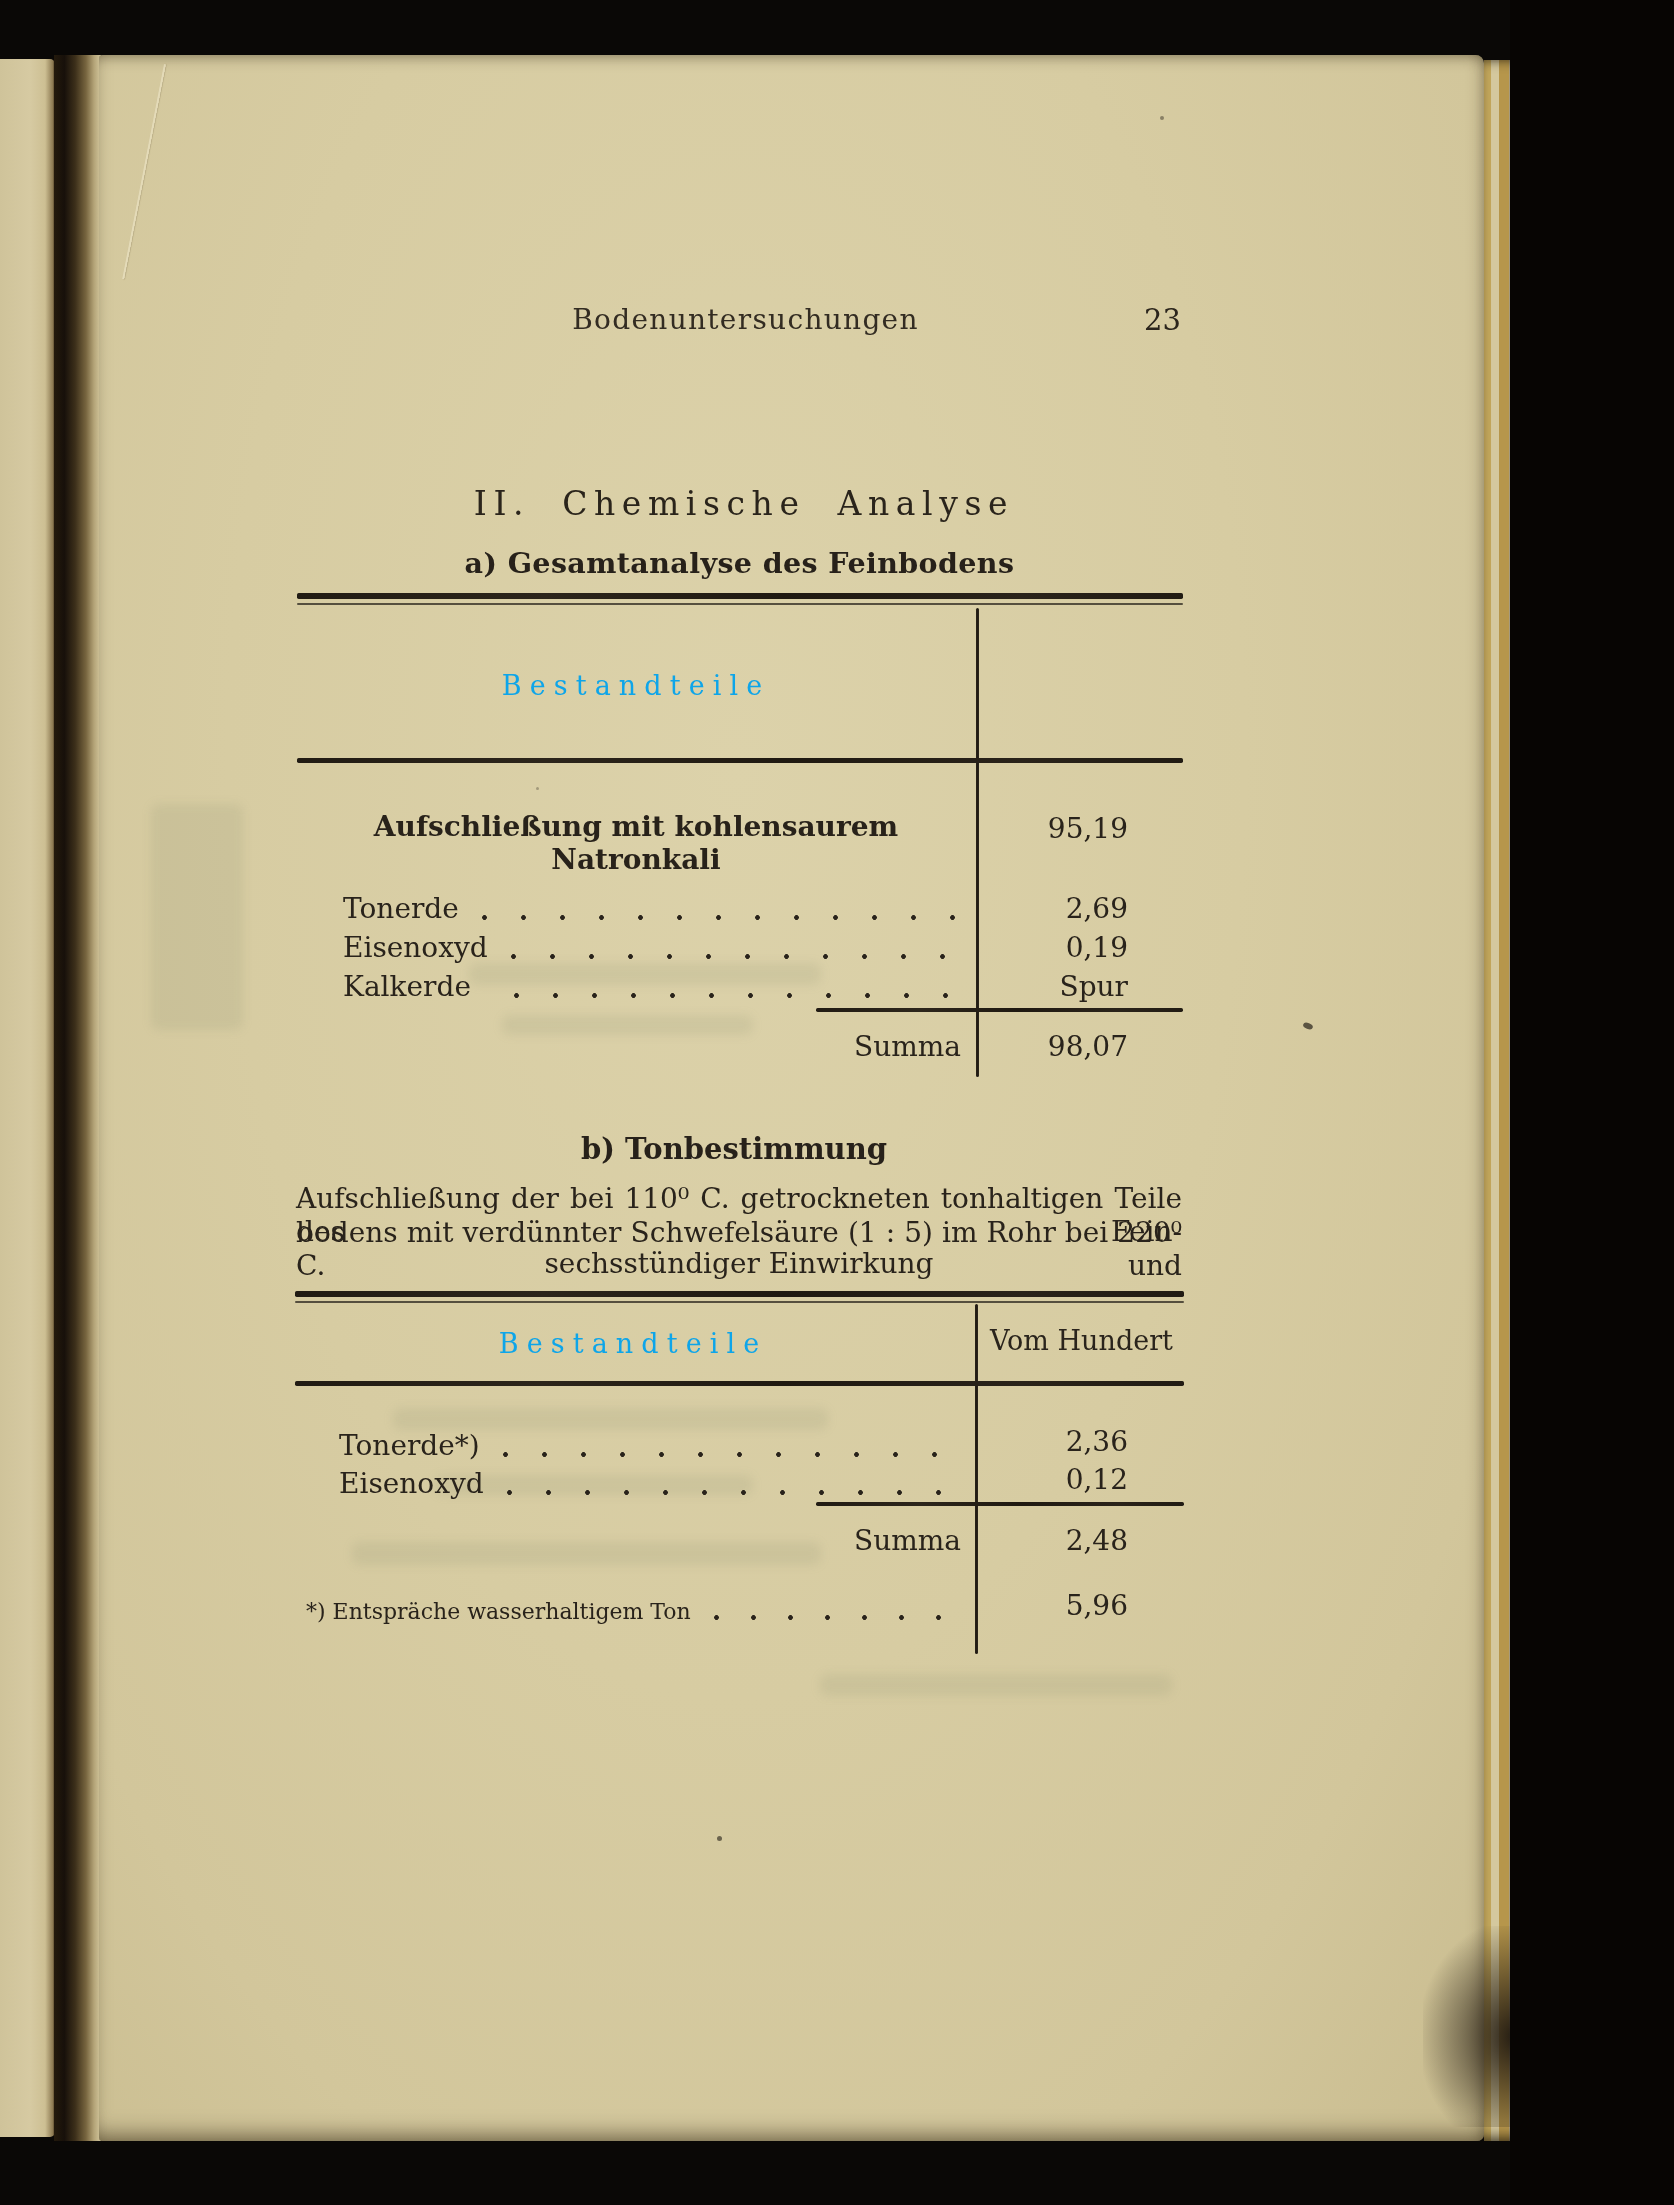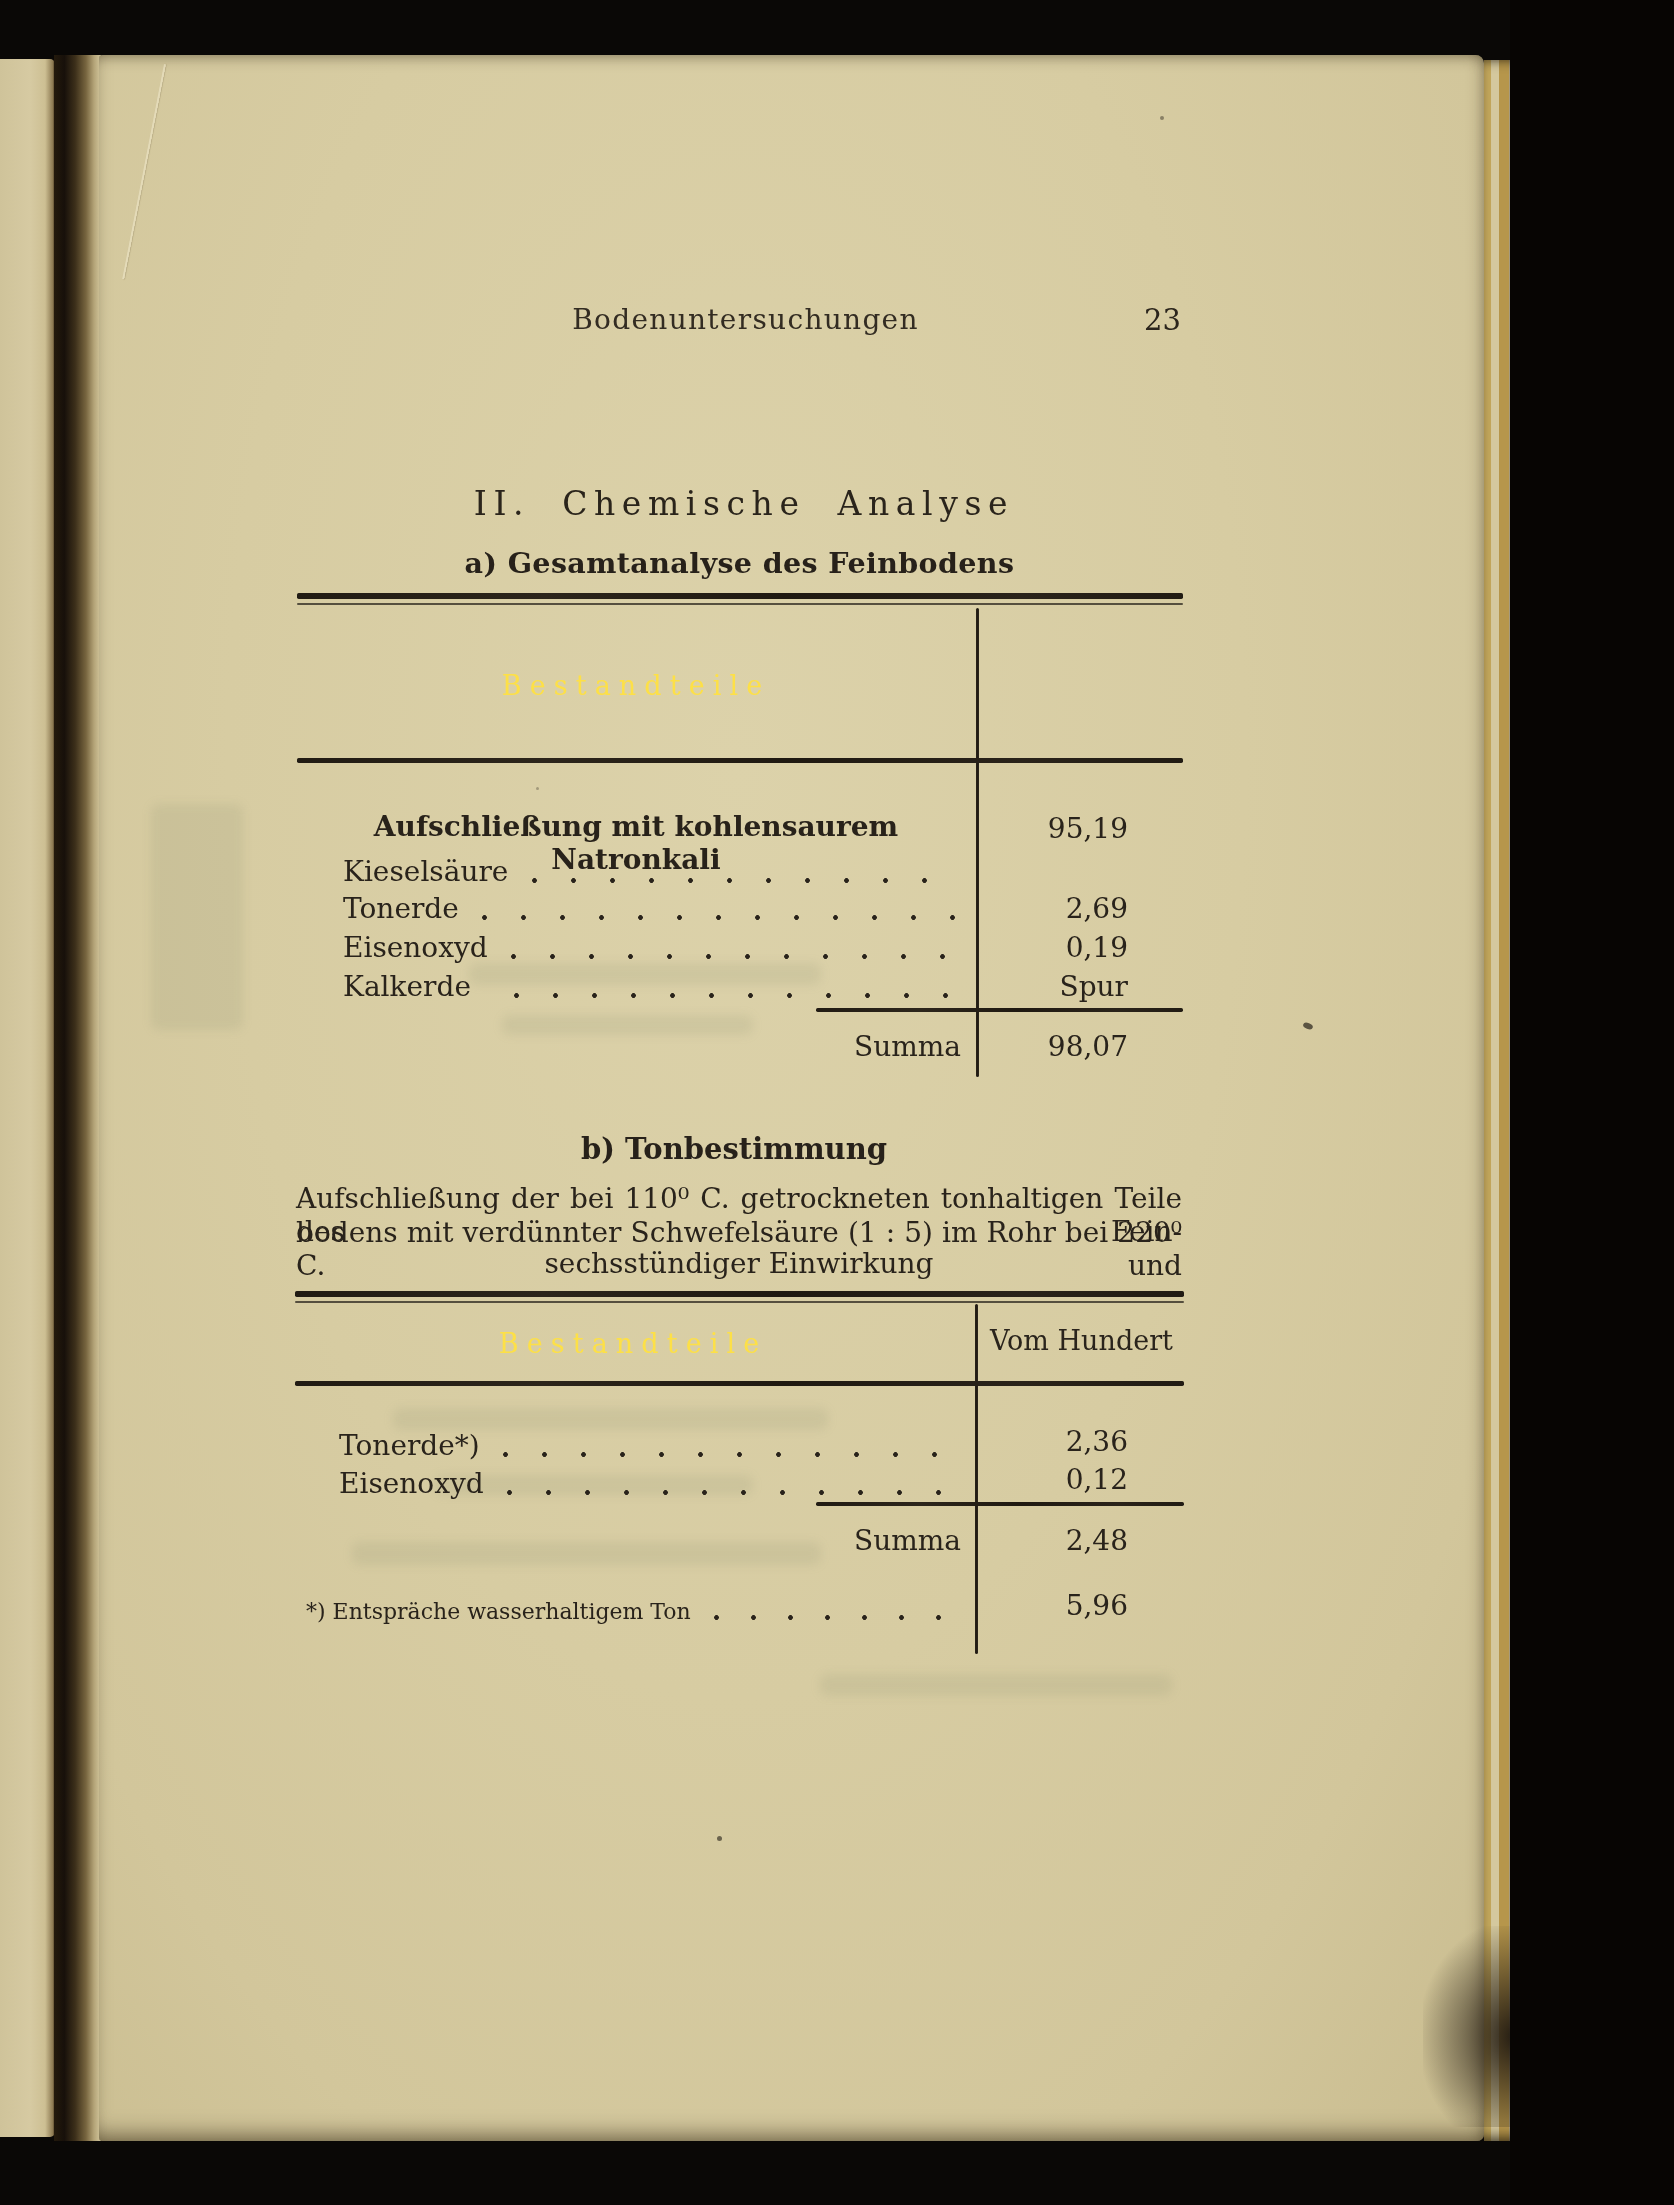--- a/index.html
+++ b/index.html
@@ -64,21 +64,21 @@
   .running-head{left:511px;top:303px;width:469px;font-size:28px;letter-spacing:1.3px;color:#332c22;text-align:center;}
   .page-number{left:1129px;top:303px;width:67px;font-size:29px;text-align:center;color:#2b251c;}
   .section-title{left:334px;top:484px;width:820px;font-size:33px;letter-spacing:.2em;word-spacing:.45em;text-align:center;color:#2a241b;}
   .heading-bold{font-weight:700;text-align:center;color:#27211a;}
   .heading-a{left:335px;top:546px;width:809px;font-size:28.5px;letter-spacing:0.4px;}
   .heading-b{left:332px;top:1132px;width:804px;font-size:29px;}
   
   .rule{position:absolute;background:linear-gradient(90deg,#211b13,#2c251b 28%,#1f1911 55%,#2a231a 82%,#211b13);border-radius:1.7px;}
   .rule.thin{background:#2a241c;opacity:.75;}
   
-  .t-col1-head{font-size:27px;letter-spacing:.3em;text-align:center;color:#fde047;}
+  .t-col1-head{font-size:27px;letter-spacing:.3em;text-align:center;color:#0ea5e9;}
   .t-col2-head{font-size:25px;line-height:26px;text-align:center;color:#2a241c;}
   .t-col2-unit{font-size:27px;margin-top:6.7px;}
   .group-heading{font-weight:700;font-size:28px;text-align:center;color:#28221a;}
   
   .leader-row{position:absolute;display:flex;align-items:baseline;font-size:28px;color:#29231b;}
   .leader-row .dots{
     flex:1 1 auto;height:7.5px;margin-left:23.4px;margin-right:6.7px;align-self:flex-end;margin-bottom:3.3px;
     background-image:radial-gradient(circle at 2.5px 3.3px,#29231b 2px,rgba(0,0,0,0) 2.6px);
     background-size:39px 7.5px;background-repeat:repeat-x;
   }
@@ -126,24 +126,20 @@
   <div class="rule" style="left:297px;top:593px;width:886px;height:5.9px;"></div>
   <div class="rule thin" style="left:297px;top:603px;width:886px;height:1.7px;"></div>
   <div class="rule" style="left:976px;top:608px;width:3.3px;height:469px;"></div>
 
   <div class="abs t-col1-head" style="left:318px;top:670px;width:636px;">Bestandteile</div>
 
   <div class="rule" style="left:297px;top:758px;width:886px;height:5px;"></div>
 
   <div class="abs group-heading" style="left:318px;top:810px;width:636px;">Aufschließung mit kohlensaurem Natronkali</div>
 
-  <div class="leader-row" style="left:343px;top:855px;width:620px;">
-    <span>Kieselsäure</span>
-      <span class="dots"></span>
-  </div>
   <div class="val" style="top:812px;">95,19</div>
 
   <div class="leader-row" style="left:343px;top:892px;width:620px;">
     <span>Tonerde</span>
       <span class="dots"></span>
   </div>
   <div class="val" style="top:892px;">2,69</div>
 
   <div class="leader-row" style="left:343px;top:931px;width:620px;">
     <span>Eisenoxyd</span>

